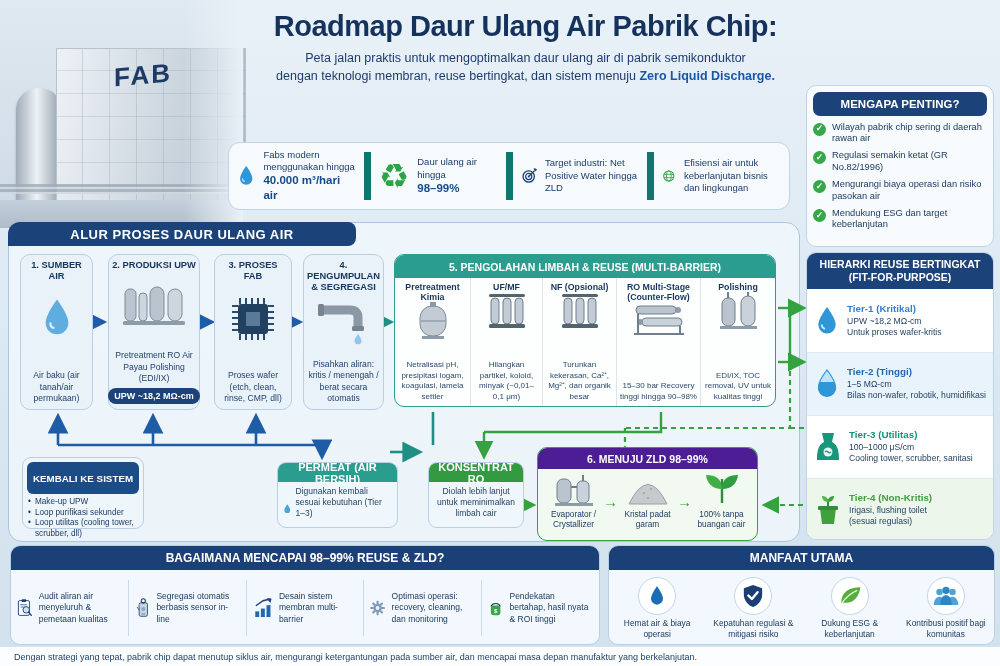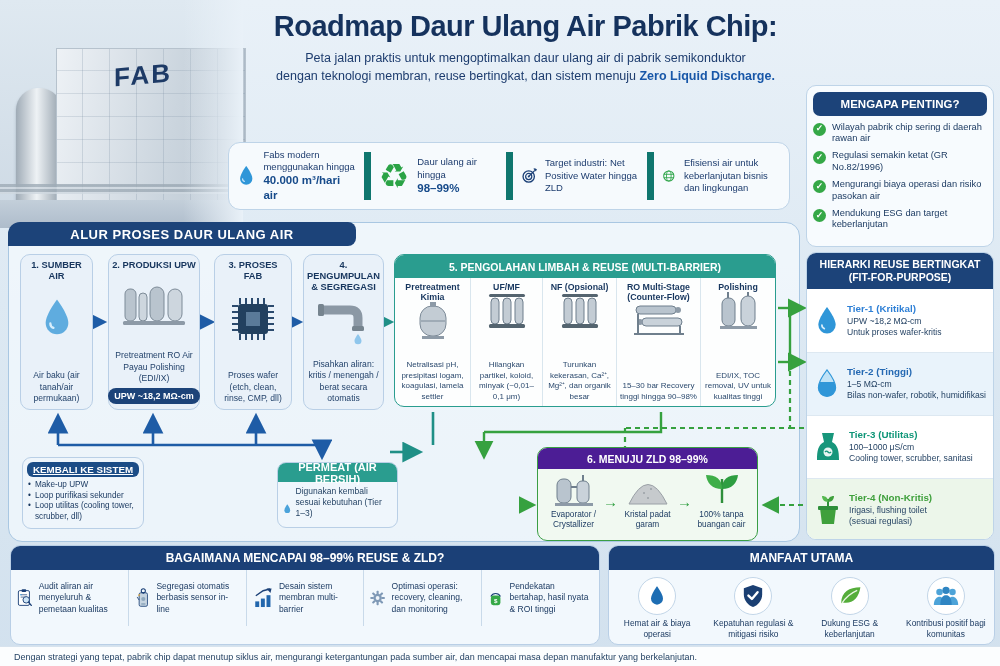--- a/index.html
+++ b/index.html
@@ -81,21 +81,21 @@
           align-items:center; text-align:center; }
   .tcol:last-child { border-right:none; }
   .tcol-t { font-size:8.8px; font-weight:bold; color:#17365e; line-height:1.15; }
   .tcol-d { font-size:8px; color:#2c4a6e; line-height:1.3; margin-top:auto; }
 
   
   .mini { background:#eff6fc; border:1px solid #b9cfe6; border-radius:9px; overflow:hidden; }
   .mini .hdr { height:19px; font-size:11px; }
   .mini-body { padding:4px 5px; font-size:8.5px; color:#1d3c5e; line-height:1.3; text-align:center; }
   .return-box { left:22px; top:457px; width:122px; height:72px; background:#eef5fb; border:1px solid #b9cfe6; border-radius:9px; padding:4px; }
-  .return-box .hdr { height:15px; border-radius:6px; font-size:9.8px; background:#1b4c86;text-decoration:underline; }
+  .return-box .hdr { height:32px; border-radius:6px; font-size:9.8px; background:#1b4c86; }
   .return-box ul { list-style:none; margin-top:3px; }
   .return-box li { font-size:8.2px; color:#17365e; line-height:1.3; padding-left:8px; position:relative; }
   .return-box li:before { content:"•"; position:absolute; left:1px; }
 
   .zld { left:537px; top:447px; width:221px; height:94px; background:#f1f9f1;
          border:1.5px solid #3a9e44; border-radius:10px; overflow:hidden; }
   .zld .hdr { background:#4c1d95; height:21px; font-size:10.5px; }
   .zld-body { display:flex; align-items:center; justify-content:space-between; padding:4px 6px; }
   .zld-item { width:60px; display:flex; flex-direction:column; align-items:center; text-align:center; gap:2px; }
   .zld-item span { font-size:8.3px; color:#17365e; line-height:1.25; }
@@ -106,21 +106,21 @@
           border:1px solid #bed4e8; border-radius:10px; overflow:hidden; }
   .hier .hdr { height:36px; font-size:10.5px; line-height:1.25; flex-direction:column; }
   .tier { height:63px; display:flex; align-items:center; gap:7px; padding:0 7px; border-top:1px solid #dde8f1; }
   .tier-txt { font-size:8.6px; color:#1d3c5e; line-height:1.3; }
   .tier-name { font-size:9.8px; font-weight:bold; display:block; }
 
   
   .how { left:10px; top:545px; width:590px; height:100px; background:#f2f8fd;
          border:1px solid #b9cfe6; border-radius:10px; overflow:hidden; }
   .how .hdr, .benefits .hdr { height:24px; font-size:12px; background:#1b4077; }
-  .how-body { display:flex; height:76px; }
+  .how-body { display:flex; height:76px; align-items:center; }
   .how-item { flex:1; display:flex; align-items:center; gap:6px; padding:0 6px;
               border-right:1px solid #c9daea; height:56px; }
   .how-item:last-child { border-right:none; }
   .how-item span { font-size:8.5px; color:#17365e; line-height:1.3; }
 
   .benefits { left:608px; top:545px; width:387px; height:100px; background:#f2f8fd;
               border:1px solid #b9cfe6; border-radius:10px; overflow:hidden; }
   .ben-body { display:flex; height:76px; }
   .ben-item { flex:1; display:flex; flex-direction:column; align-items:center; justify-content:center; gap:3px; text-align:center; }
   .ben-circle { width:38px; height:38px; border-radius:50%; background:#fff; border:1px solid #c3d6e8;
@@ -406,20 +406,24 @@
   <div class="abs mini" style="left:277px;top:462px;width:121px;height:66px;">
     <div class="hdr" style="background:#2a9d8f">PERMEAT (AIR BERSIH)</div>
     <div class="mini-body" style="display:flex;align-items:flex-end;gap:4px;text-align:left">
       <svg width="16" height="20" viewBox="0 0 24 28">
           <path d="M12 1C12 1 4 11.5 4 17.5A8 8 0 0 0 20 17.5C20 11.5 12 1 12 1Z" fill="#4ba3db"></path>
         </svg>
       <span>Digunakan kembali sesuai kebutuhan (Tier 1–3)</span>
     </div>
   </div>
 
+  <div class="abs mini" style="left:428px;top:462px;width:96px;height:66px;">
+    <div class="hdr" style="background:#339a41">KONSENTRAT RO</div>
+    <div class="mini-body">Diolah lebih lanjut untuk meminimalkan limbah cair</div>
+  </div>
 
   <div class="abs zld">
     <div class="hdr">6. MENUJU ZLD 98–99%</div>
     <div class="zld-body">
       <div class="zld-item">
         <svg width="42" height="34" viewBox="0 0 42 34">
             <rect x="4" y="6" width="14" height="24" rx="6" fill="#b9c4ce" stroke="#6f7f8d"></rect>
             <rect x="24" y="8" width="12" height="22" rx="5" fill="#c9d2da" stroke="#6f7f8d"></rect>
             <path d="M18 14 H24" stroke="#6f7f8d" stroke-width="2"></path>
             <line x1="30" y1="2" x2="30" y2="8" stroke="#6f7f8d" stroke-width="2"></line>

